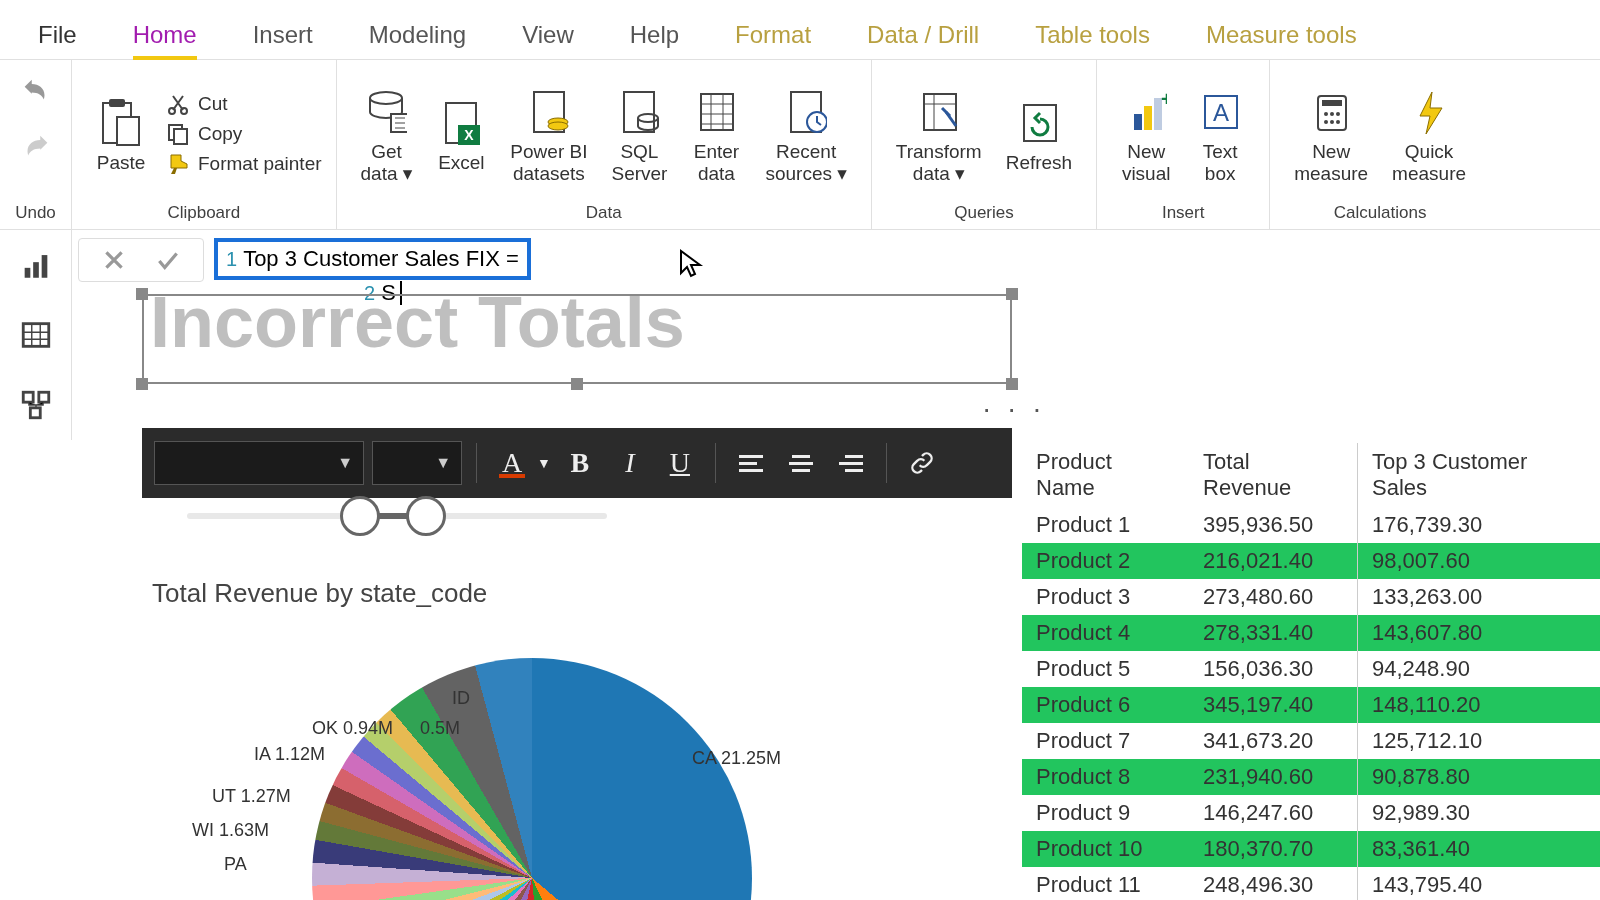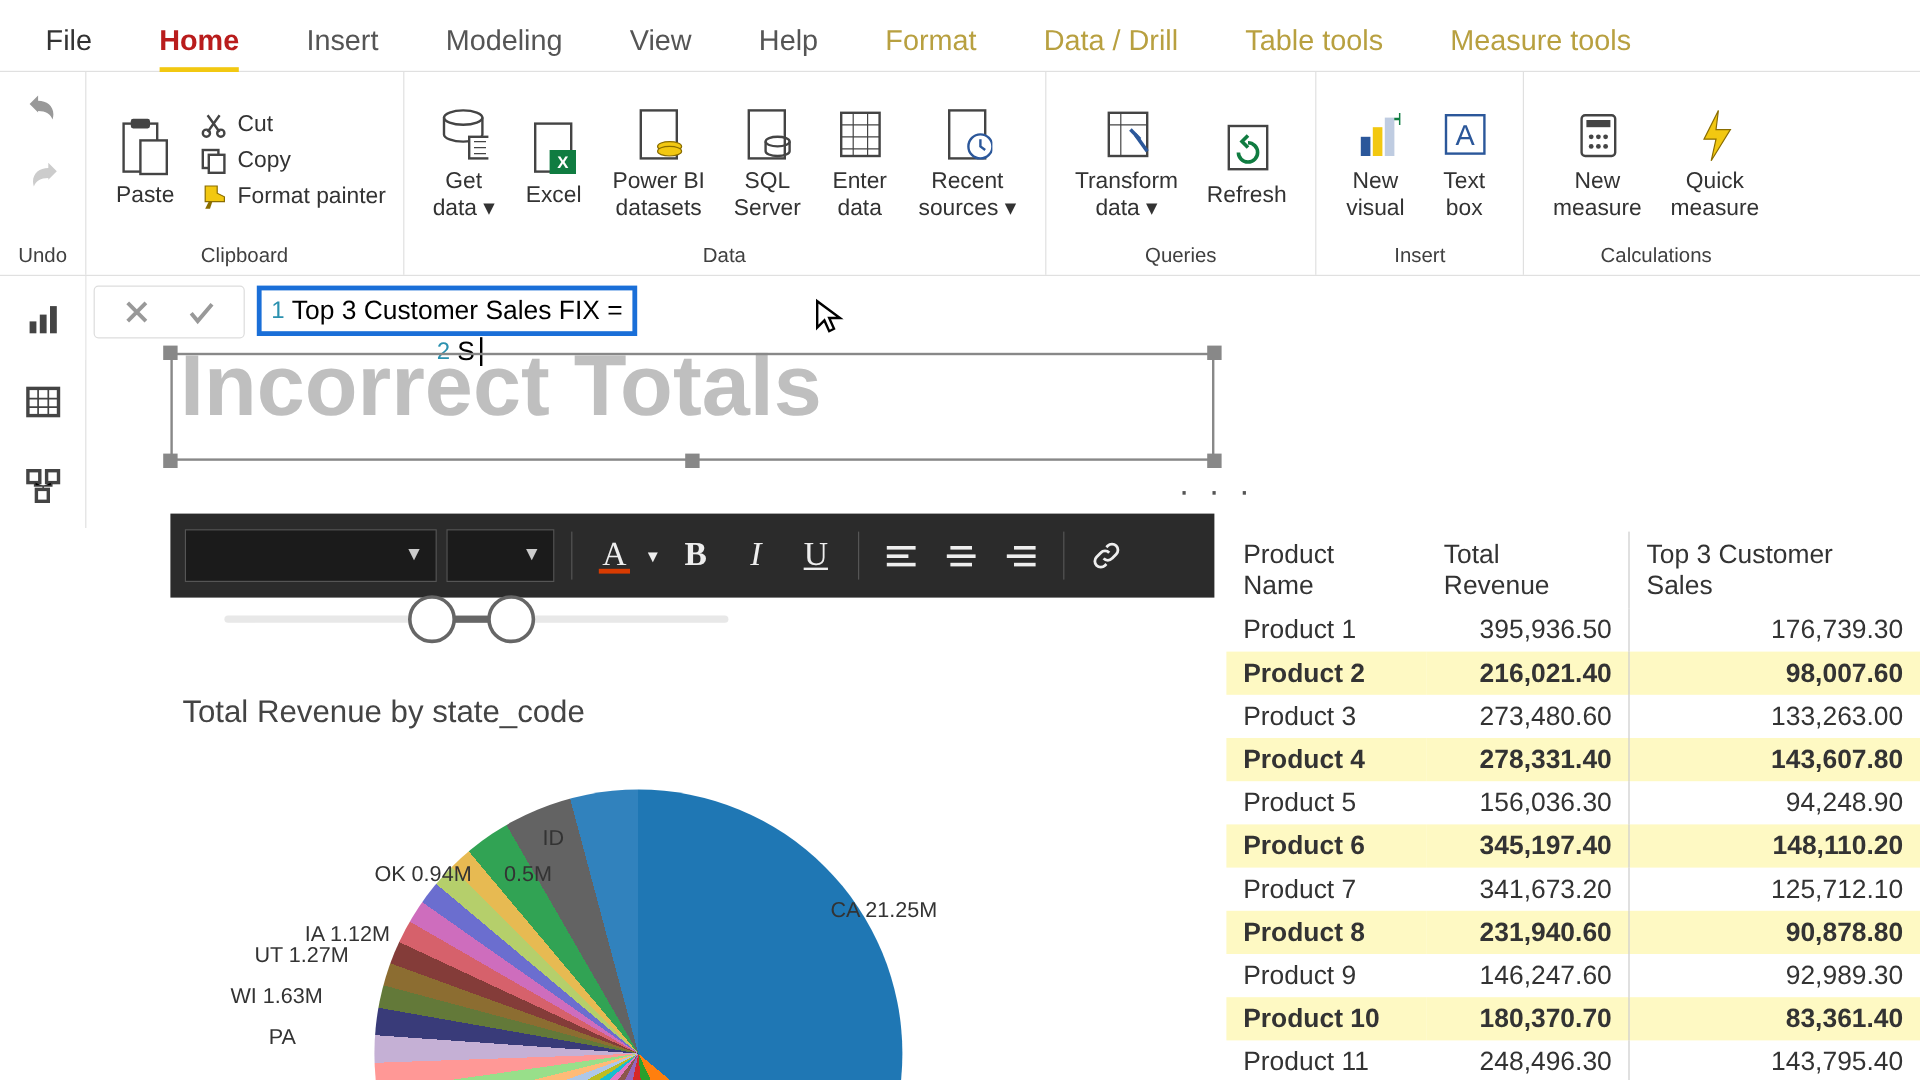--- a/index.html
+++ b/index.html
@@ -2,21 +2,21 @@
 <html><head>
 <meta charset="utf-8">
 <style>
 * { box-sizing: border-box; margin: 0; padding: 0; font-family: "Segoe UI", Arial, sans-serif; }
 body { background: #fff; width: 1600px; height: 900px; overflow: hidden; }
 
 
 .menubar { height: 60px; display: flex; align-items: flex-end; padding: 0 10px; border-bottom: 1px solid #e0e0e0; }
 .menu-item { padding: 8px 28px 10px 28px; font-size: 24px; color: #555; cursor: pointer; }
 .menu-item.file { color: #333; margin-top: 28px; }
-.menu-item.active { color: #b91c1c; position: relative; font-weight: bold; }
+.menu-item.active { color: #a21caf; position: relative; }
 .menu-item.active::after { content:""; position:absolute; left:28px; right:28px; bottom:-1px; height:4px; background:#f2c811; }
 .menu-item.dim { color: #b8a040; }
 
 
 .ribbon { height: 170px; display: flex; border-bottom: 1px solid #e0e0e0; }
 .ribbon-group { display:flex; flex-direction:column; align-items:center; justify-content:space-between; padding: 8px 14px 2px 14px; border-right: 1px solid #e0e0e0; }
 .ribbon-group-content { display:flex; align-items:center; gap:4px; flex:1; }
 .ribbon-group-label { font-size: 17px; color:#404040; padding:4px 0; }
 
 .undo-group { width: 72px; }
@@ -114,22 +114,22 @@
   #31a354 320deg 330deg,
   #636363 330deg 345deg,
   #3182bd 345deg 360deg
   ); }
 .pie-label { position:absolute; font-size:18px; color:#333; white-space:nowrap; }
 
 
 .data-table { position:absolute; left:940px; top:205px; font-size:22px; color:#333; border-collapse:collapse; }
 .data-table th { text-align:left; font-weight:400; padding:6px 14px; border-bottom:0; }
 .data-table td { padding:5px 14px; }
-.data-table td.num { text-align:right; }
-.data-table tr.zebra td { background:#fef9c3;font-weight:bold; }
+.data-table td.num { text-align:left; }
+.data-table tr.zebra td { background:#22c55e; }
 .data-table th:last-child, .data-table td:last-child { border-left: 1px solid #ccc; }
 
 </style>
 </head>
 <body>
 
 <div class="menubar">
   <div class="menu-item file">File</div>
   <div class="menu-item active">Home</div>
   <div class="menu-item">Insert</div>
@@ -474,21 +474,21 @@
   </div>
 
   <div class="pie-title">Total Revenue by state_code</div>
   <div class="pie-wrap">
     <div class="pie"></div>
   </div>
   <div class="pie-label" style="left:610px; top:510px">CA 21.25M</div>
   <div class="pie-label" style="left:370px; top:450px">ID</div>
   <div class="pie-label" style="left:338px; top:480px">0.5M</div>
   <div class="pie-label" style="left:230px; top:480px">OK 0.94M</div>
-  <div class="pie-label" style="left:172px; top:530px">IA 1.12M</div>
+  <div class="pie-label" style="left:172px; top:506px">IA 1.12M</div>
   <div class="pie-label" style="left:130px; top:548px">UT 1.27M</div>
   <div class="pie-label" style="left:110px; top:582px">WI 1.63M</div>
   <div class="pie-label" style="left:142px; top:616px">PA</div>
 
   <table class="data-table">
     <thead>
         <tr>
       <th>Product Name</th>
       <th>Total Revenue</th>
       <th>Top 3 Customer Sales</th>

